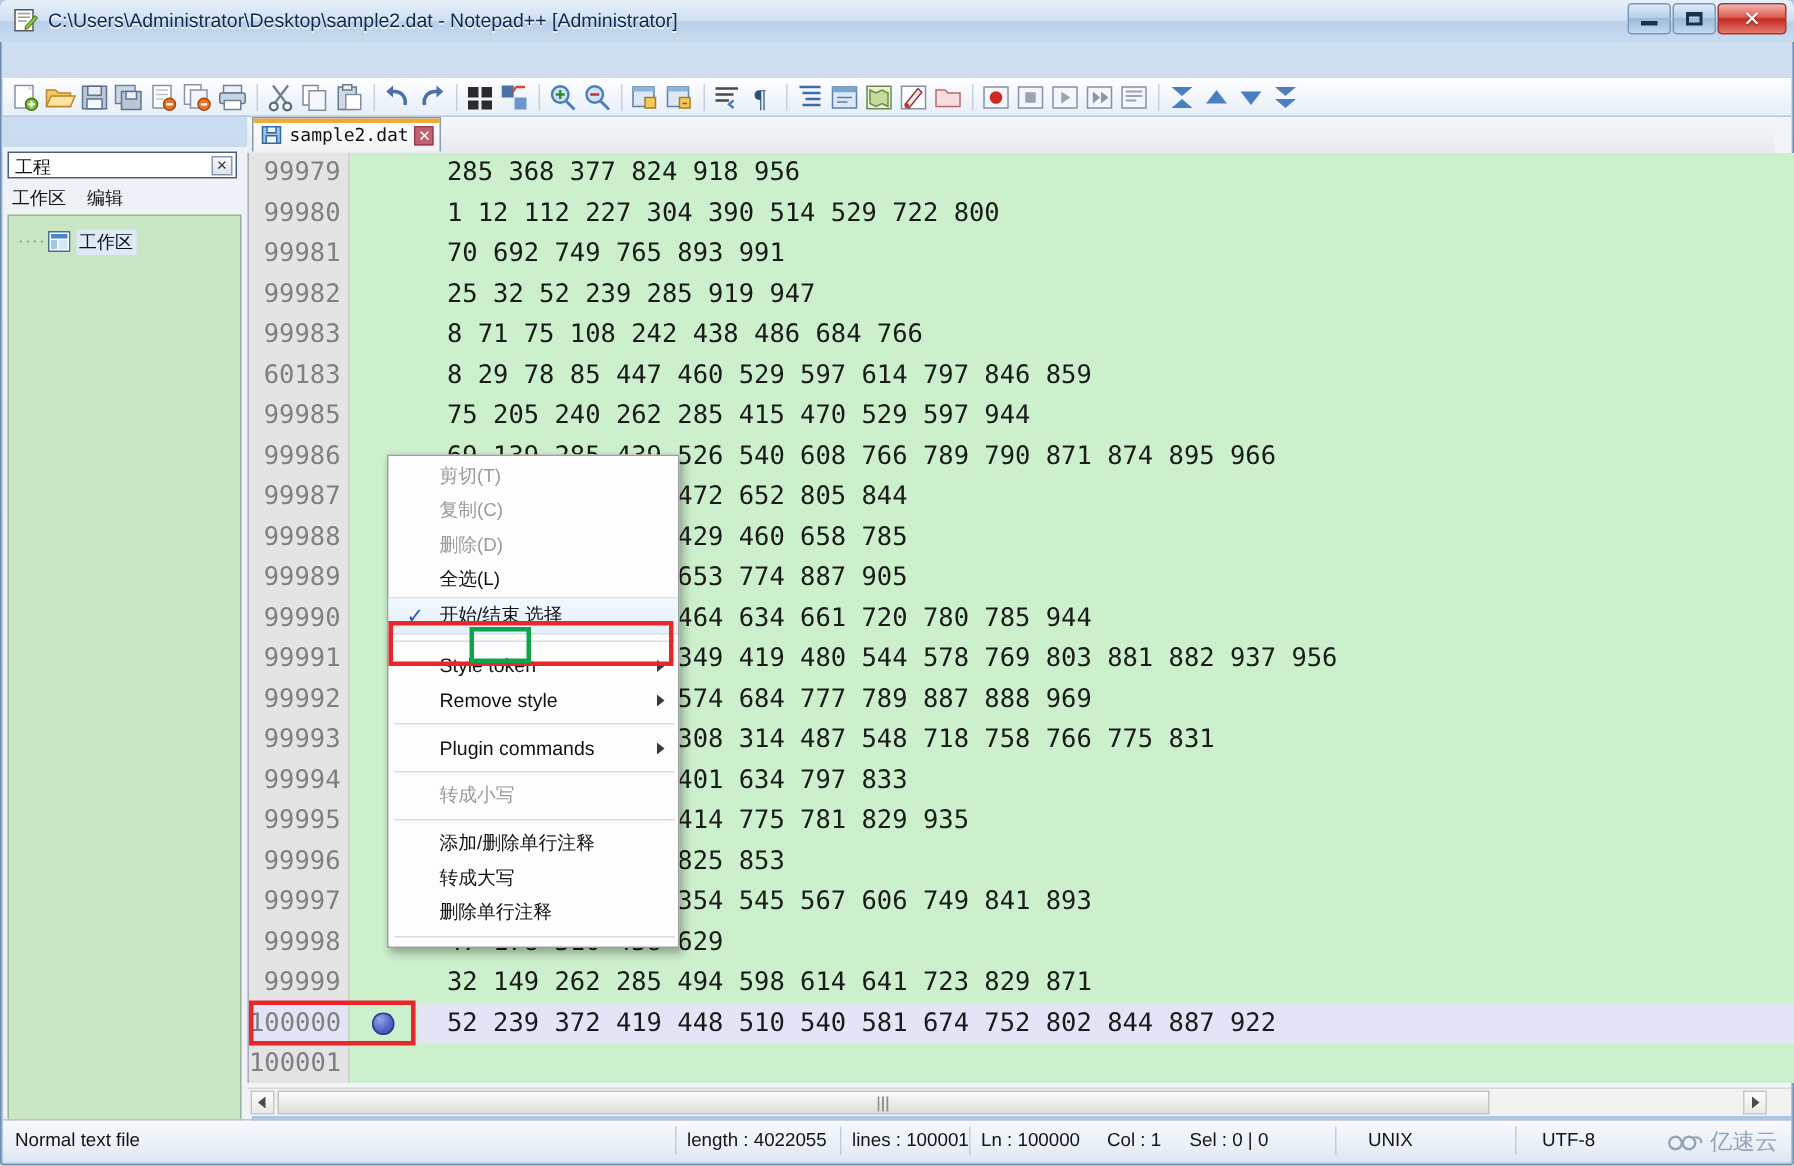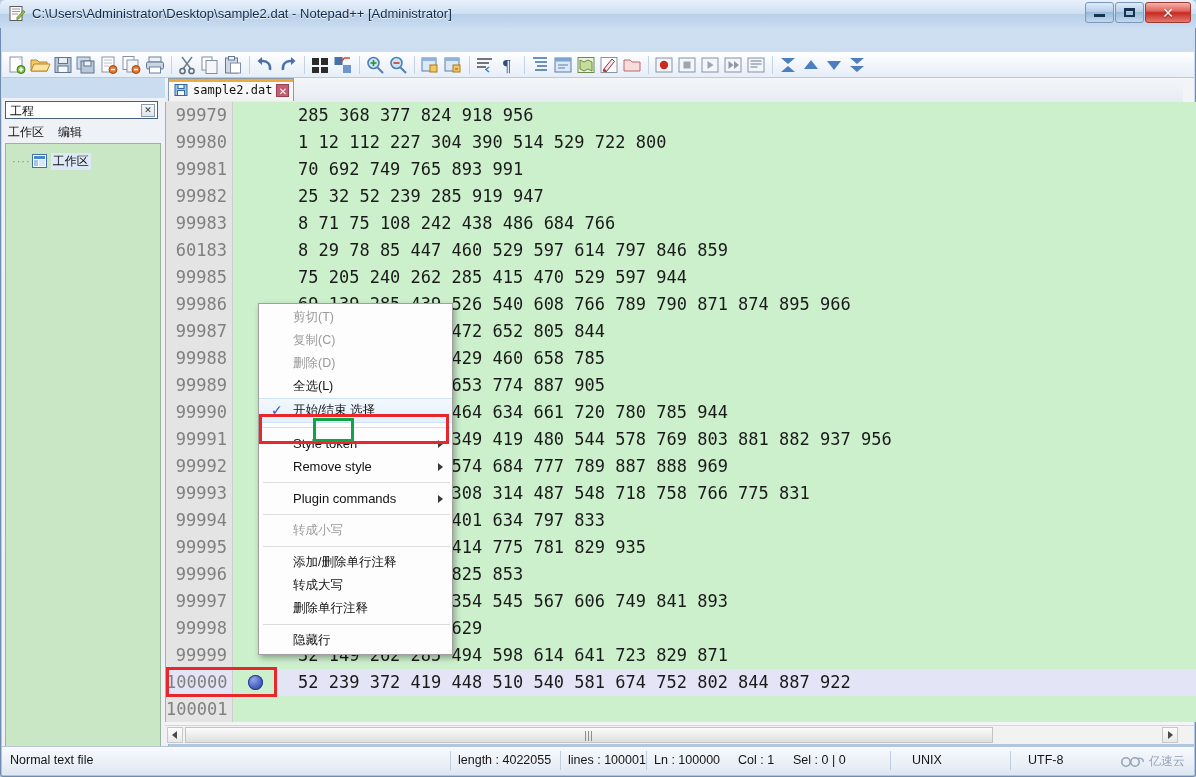--- a/index.html
+++ b/index.html
@@ -265,21 +265,21 @@
     background:linear-gradient(180deg,#f7f9fc 0%,#eaf0f7 60%,#dde6f1 100%);
     border-top:1px solid #b5c6da;box-sizing:border-box;
   }
   .st-cell{
     position:absolute;top:0;height:27px;line-height:27px;
     font-size:12.5px;color:#141414;white-space:nowrap;
   }
   .st-div{position:absolute;top:4px;width:1px;height:19px;background:#c2cedd;}
   .watermark{
     position:absolute;right:9px;top:3px;height:22px;display:flex;align-items:center;
-    color:#8d9bb0;font-size:12px;opacity:.9;
+    color:#8d9bb0;font-size:15px;opacity:.9;
   }
   .wm-logo{
     width:26px;height:15px;margin-right:4px;position:relative;display:inline-block;
   }
 </style>
 </head>
 <body>
 
 <div id="app">
   <div class="winframe"></div>
@@ -615,21 +615,20 @@
       <span>Plugin commands</span>
       <i class="subarrow"></i>
     </div>
     <div class="ctxsep"></div>
     <div class="ctxitem disabled">转成小写</div>
     <div class="ctxsep"></div>
     <div class="ctxitem">添加/删除单行注释</div>
     <div class="ctxitem">转成大写</div>
     <div class="ctxitem">删除单行注释</div>
     <div class="ctxsep"></div>
-    <div class="ctxitem">隐藏行</div>
   </div>
 
   <div class="annot-red" style="left:259px;top:414px;width:190px;height:30px;"></div>
   <div class="annot-green" style="left:313px;top:418px;width:41px;height:24px;"></div>
   <div class="annot-red" style="left:166px;top:667px;width:111px;height:30px;"></div>
 
   <div class="statusbar">
     <div class="st-cell" style="left:8px;">Normal text file</div>
     <div class="st-div" style="left:448px;"></div>
     <div class="st-cell" style="left:456px;">length : 4022055</div>

